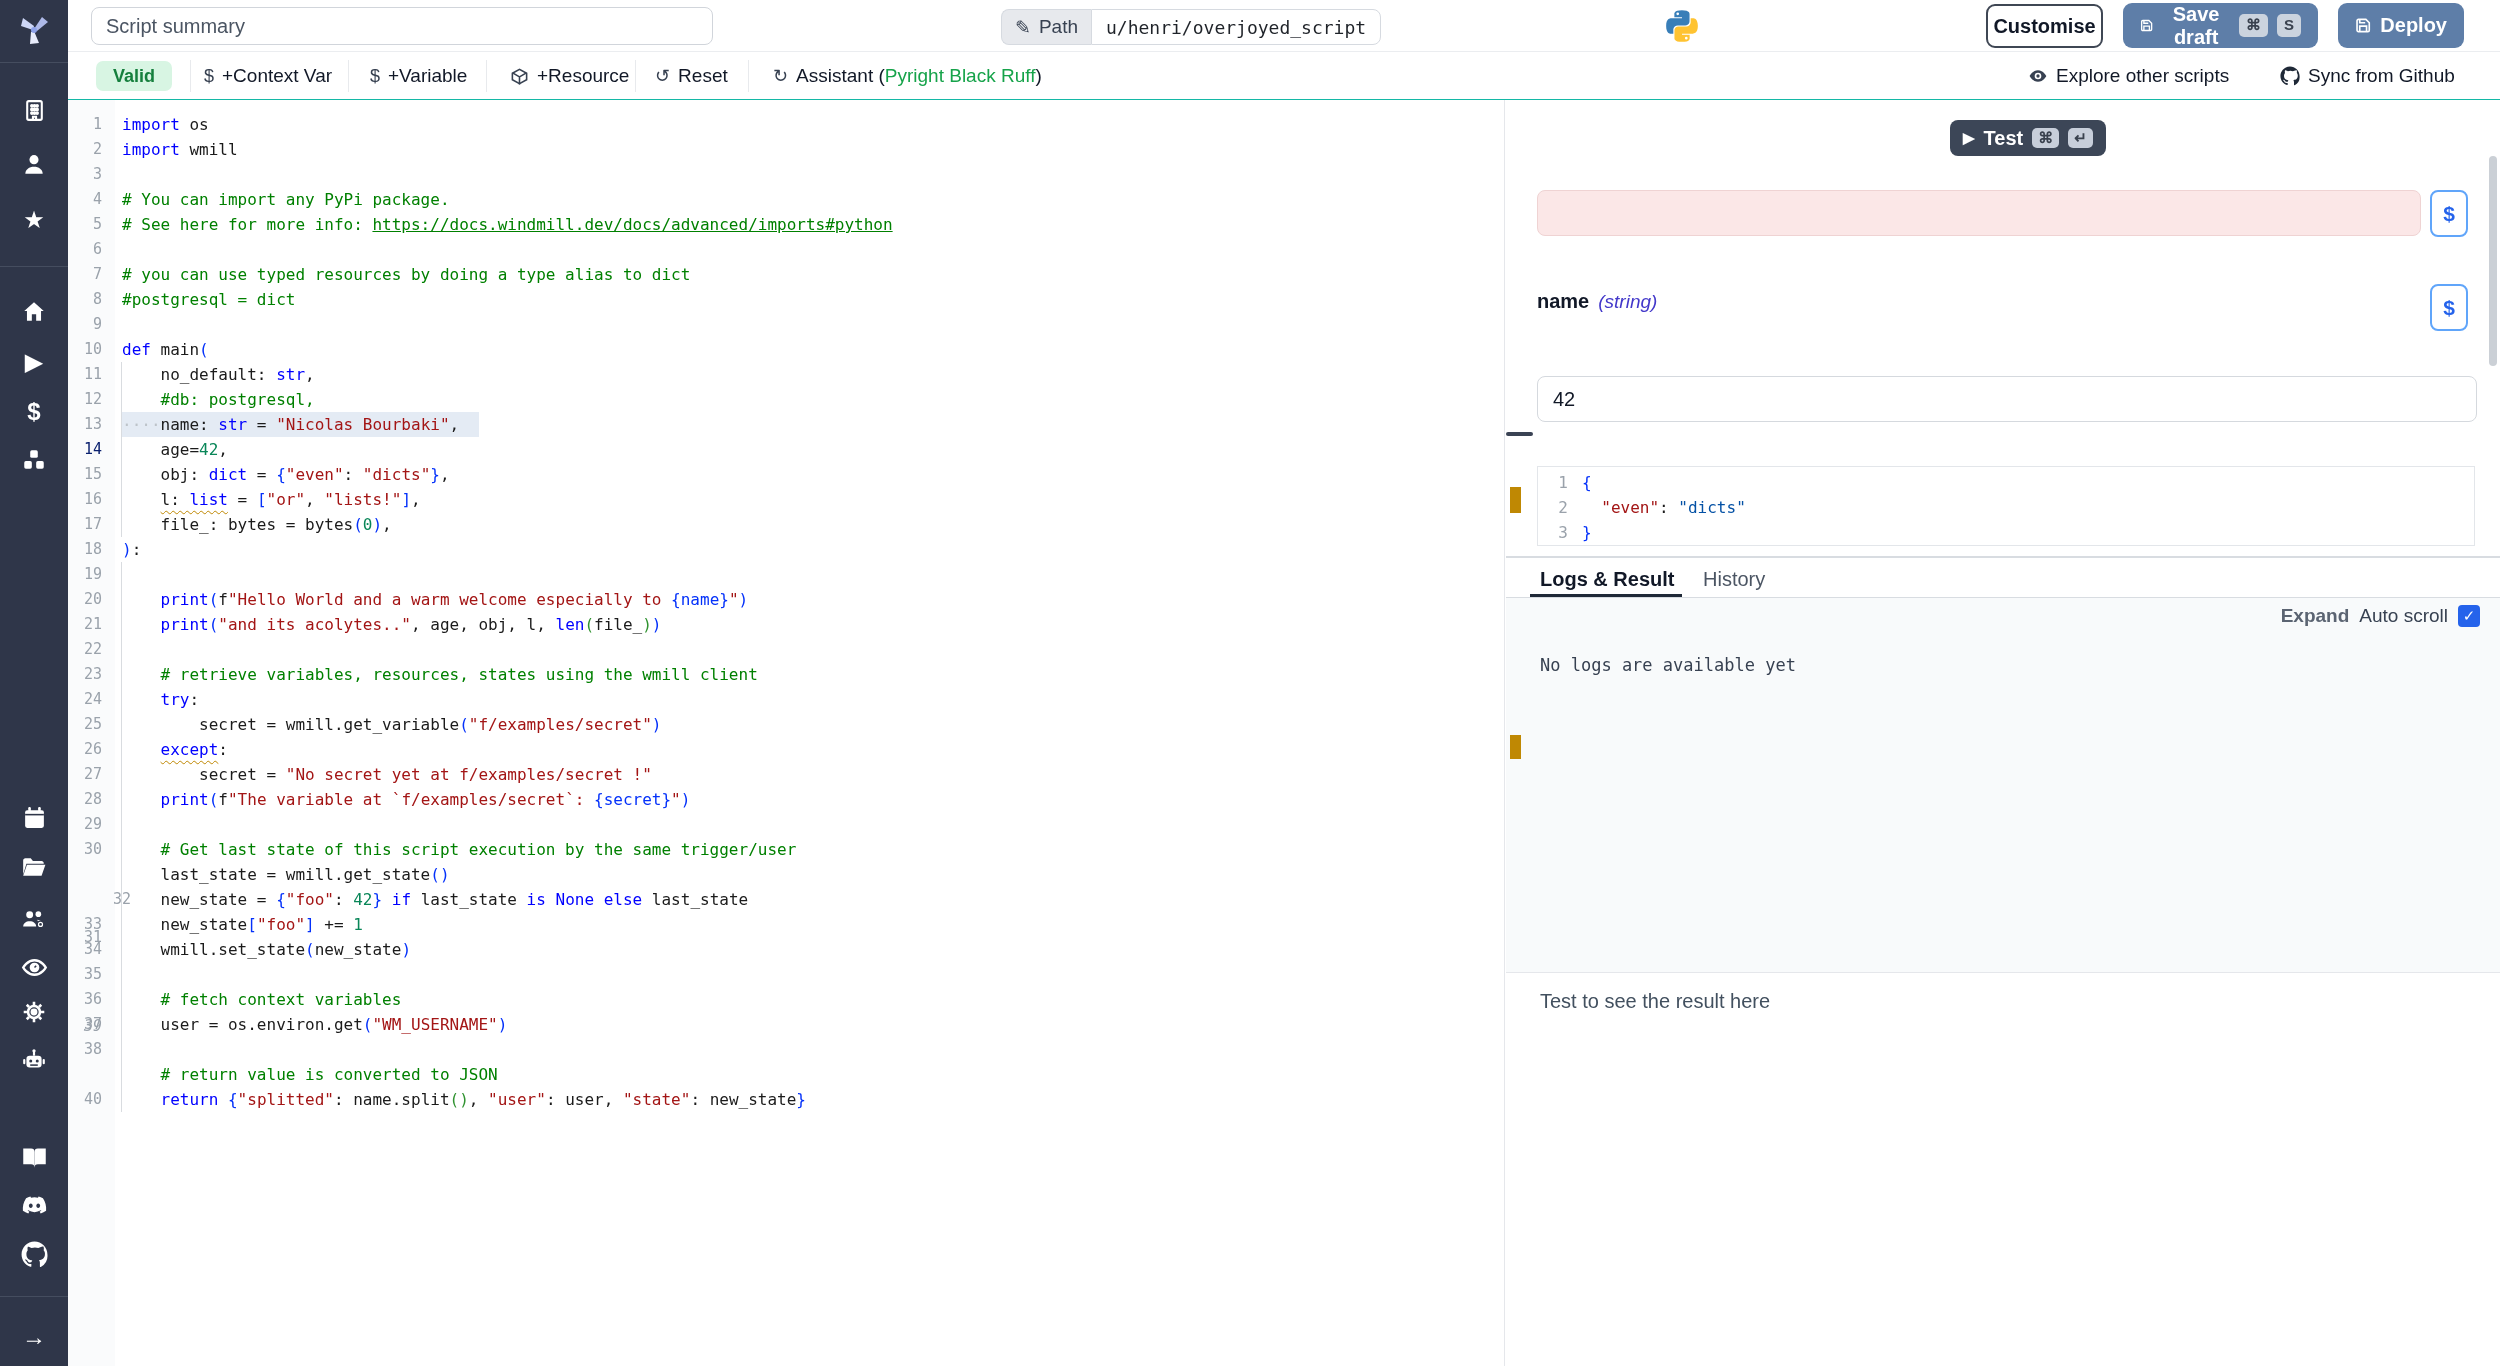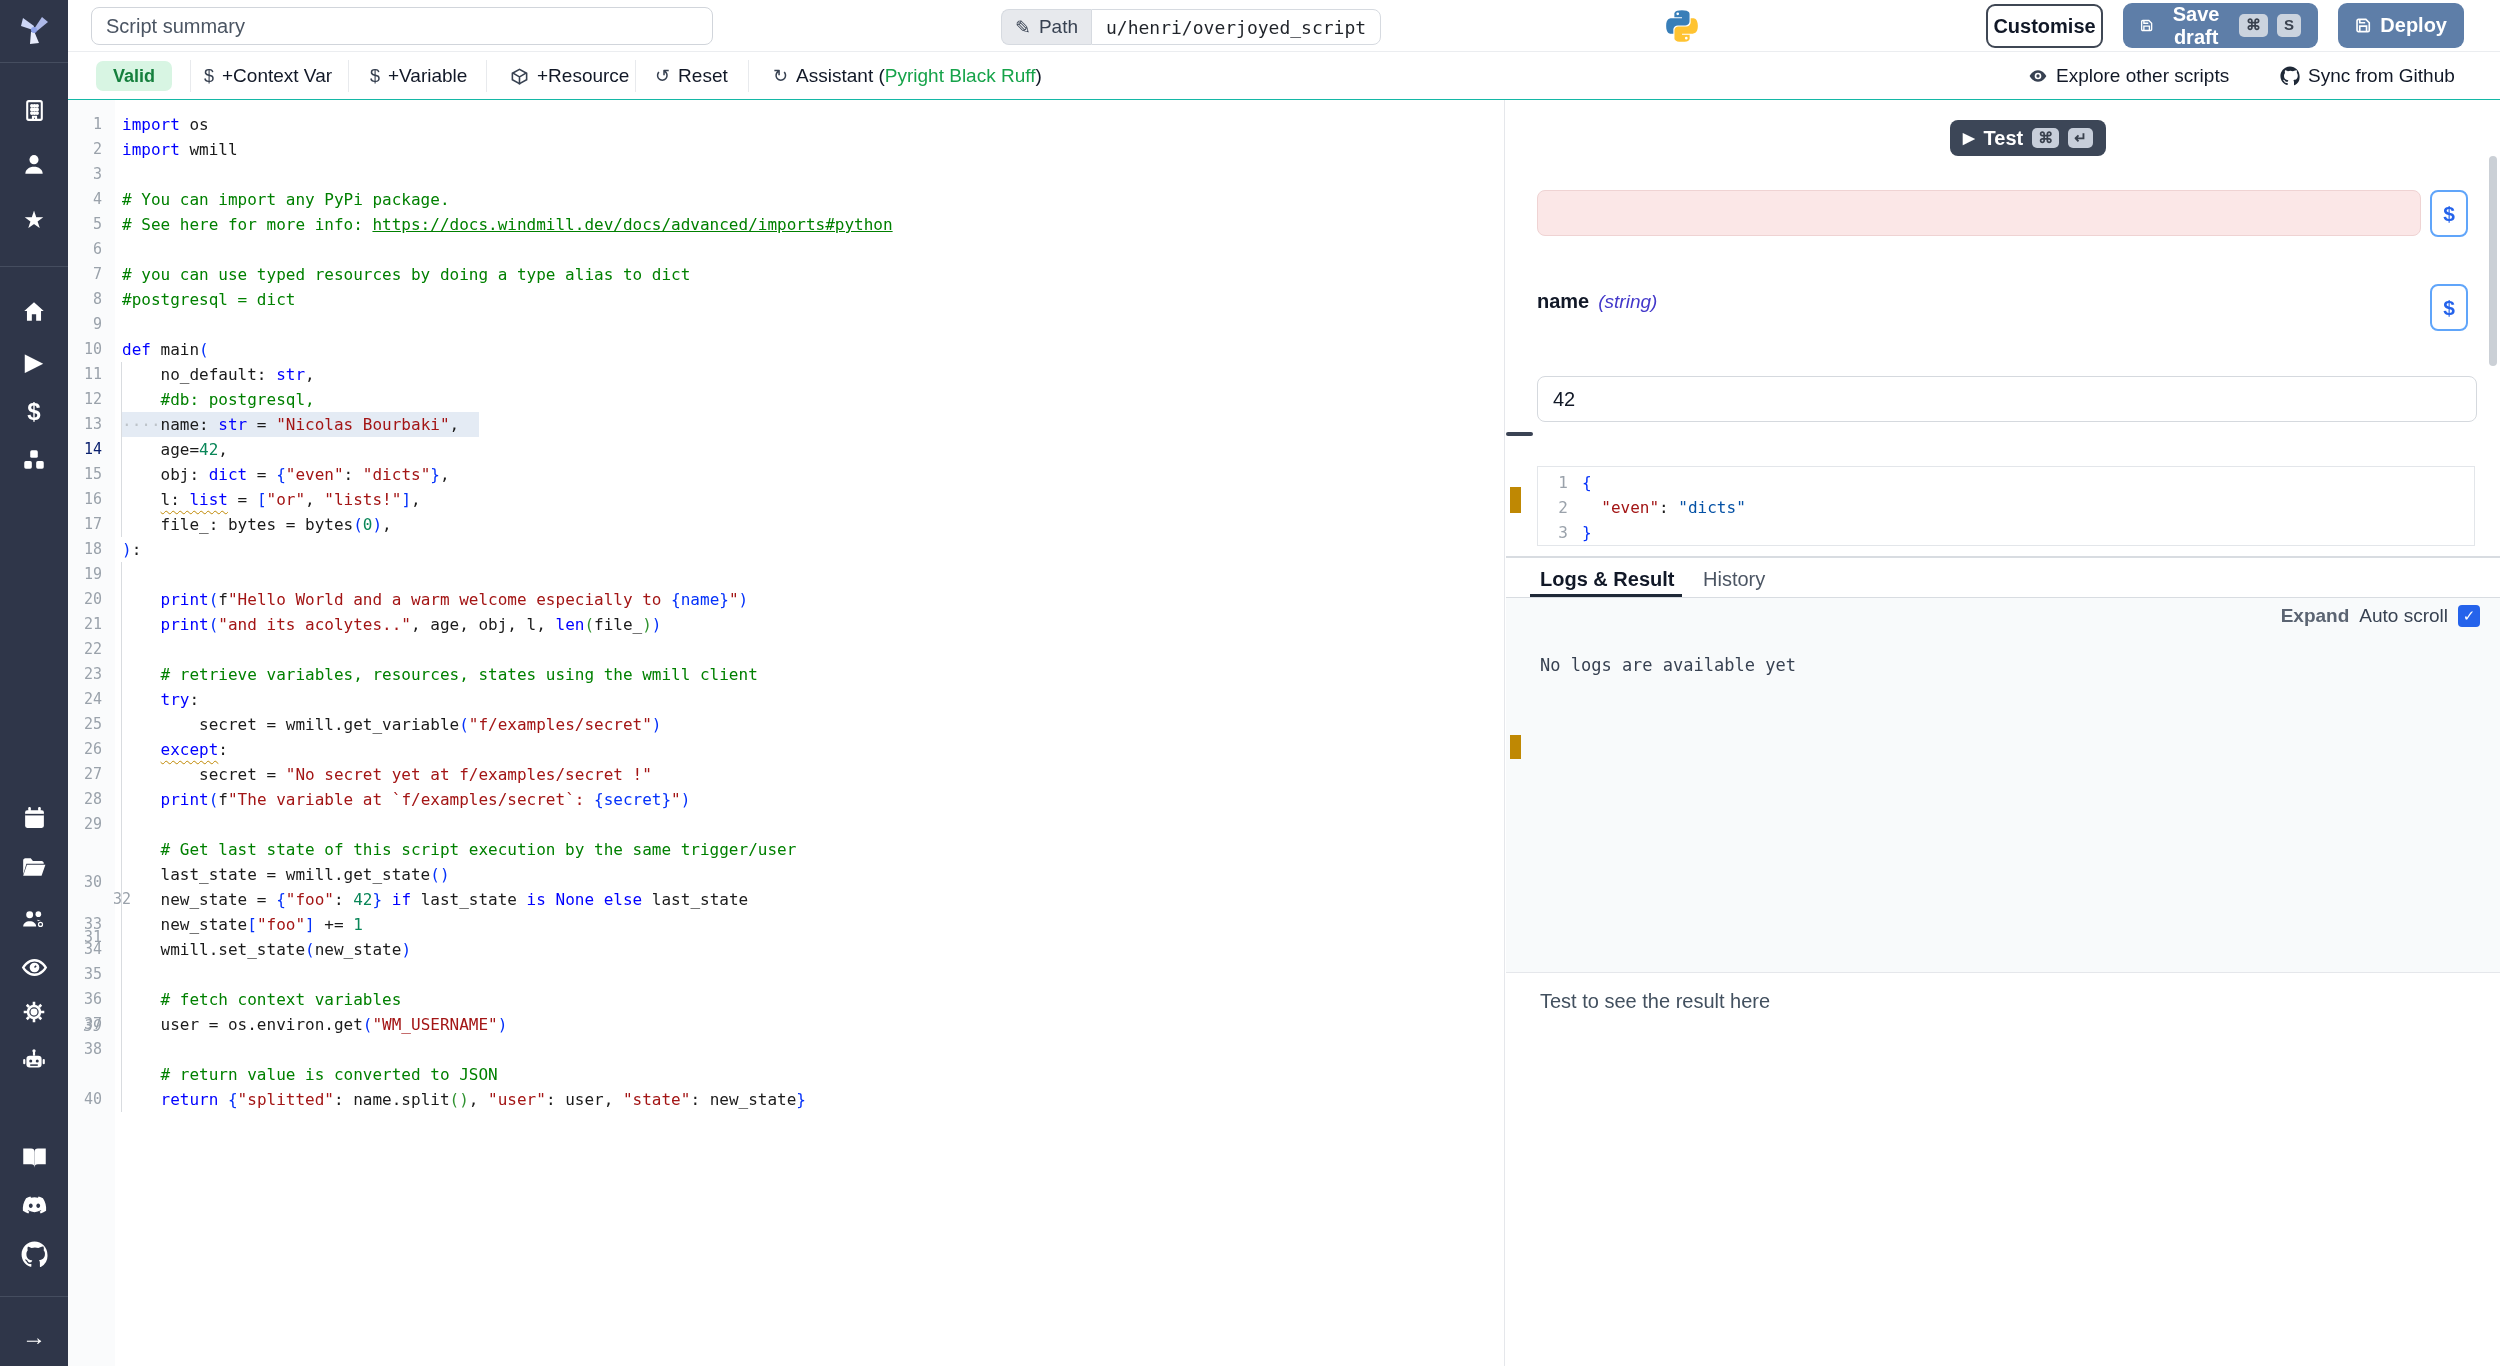--- a/index.html
+++ b/index.html
@@ -319,21 +319,21 @@
       <div class="gnum" style="top: 487px;">20</div>
       <div class="gnum" style="top: 512px;">21</div>
       <div class="gnum" style="top: 537px;">22</div>
       <div class="gnum" style="top: 562px;">23</div>
       <div class="gnum" style="top: 587px;">24</div>
       <div class="gnum" style="top: 612px;">25</div>
       <div class="gnum" style="top: 637px;">26</div>
       <div class="gnum" style="top: 662px;">27</div>
       <div class="gnum" style="top: 687px;">28</div>
       <div class="gnum" style="top: 712px;">29</div>
-      <div class="gnum" style="top: 737px; margin-top: 33px;">30</div>
+      <div class="gnum" style="top: 737px;">30</div>
       <div class="gnum" style="top: 778px; margin-top: 47px;">31</div>
       <div class="gnum" style="top: 787px; margin-left: 29px;">32</div>
       <div class="gnum" style="top: 812px;">33</div>
       <div class="gnum" style="top: 837px;">34</div>
       <div class="gnum" style="top: 862px;">35</div>
       <div class="gnum" style="top: 887px;">36</div>
       <div class="gnum" style="top: 912px;">37</div>
       <div class="gnum" style="top: 937px;">38</div>
       <div class="gnum" style="top: 914px; font-style: italic;">39</div>
       <div class="gnum" style="top: 987px;">40</div>

